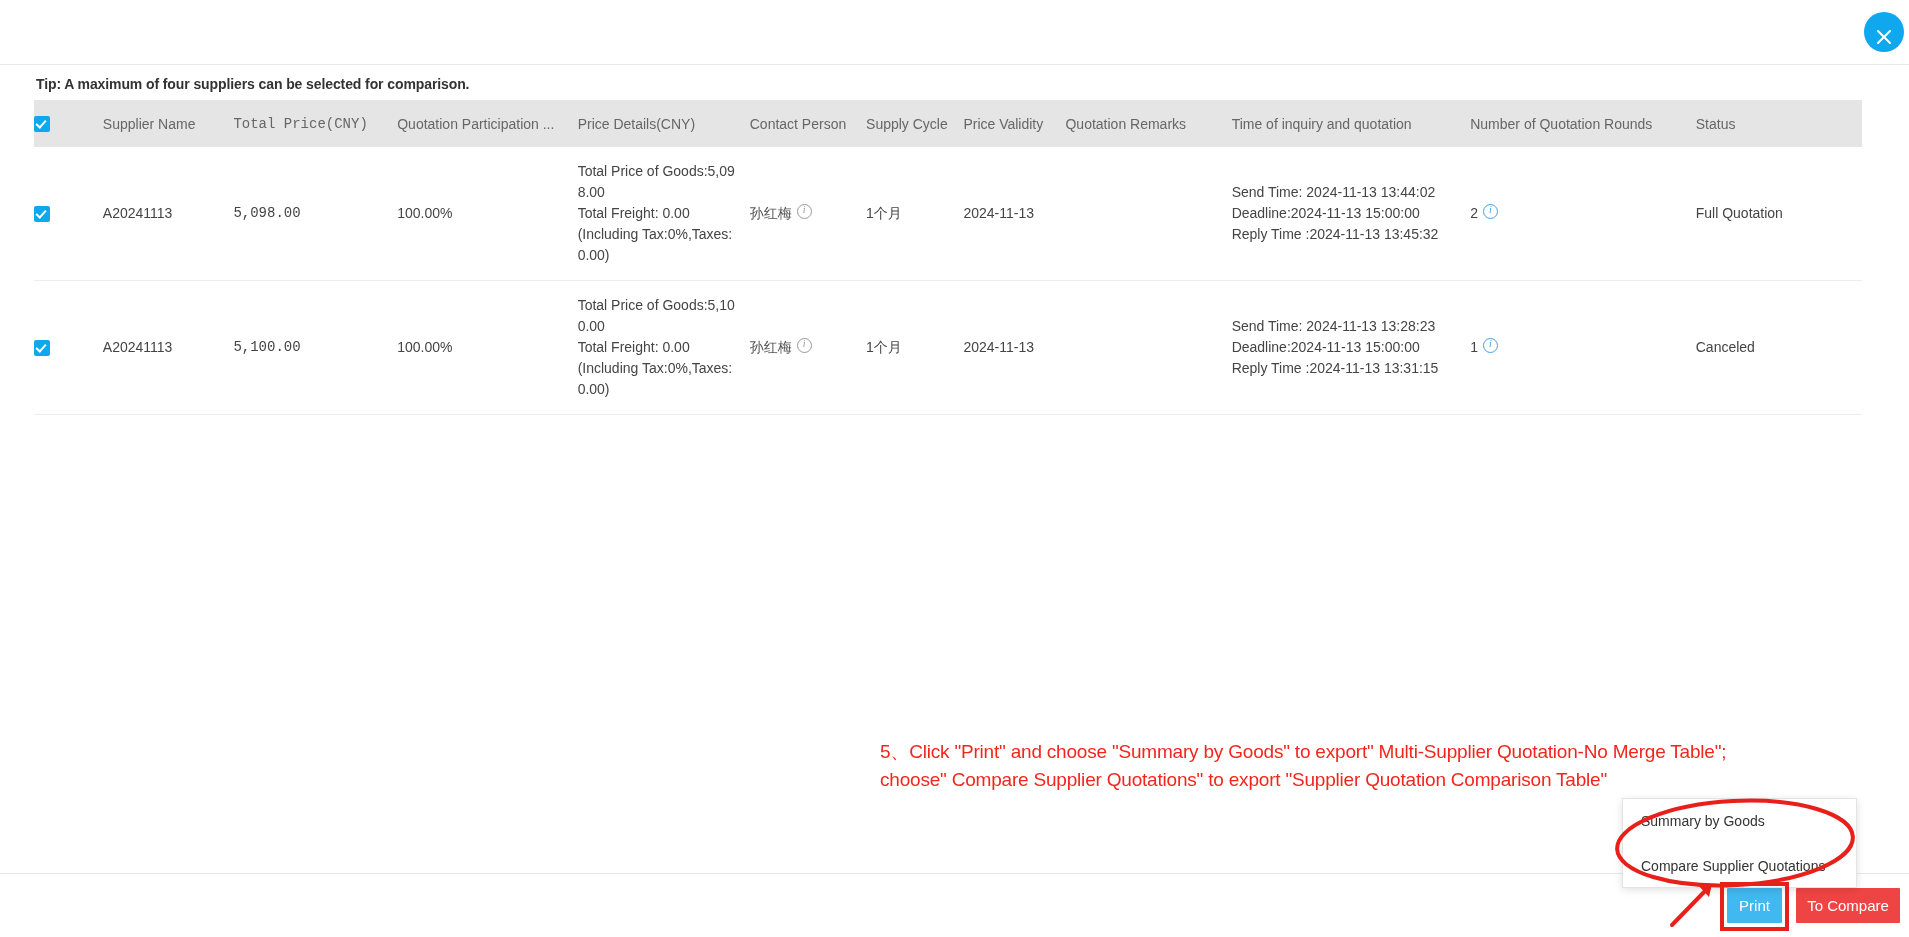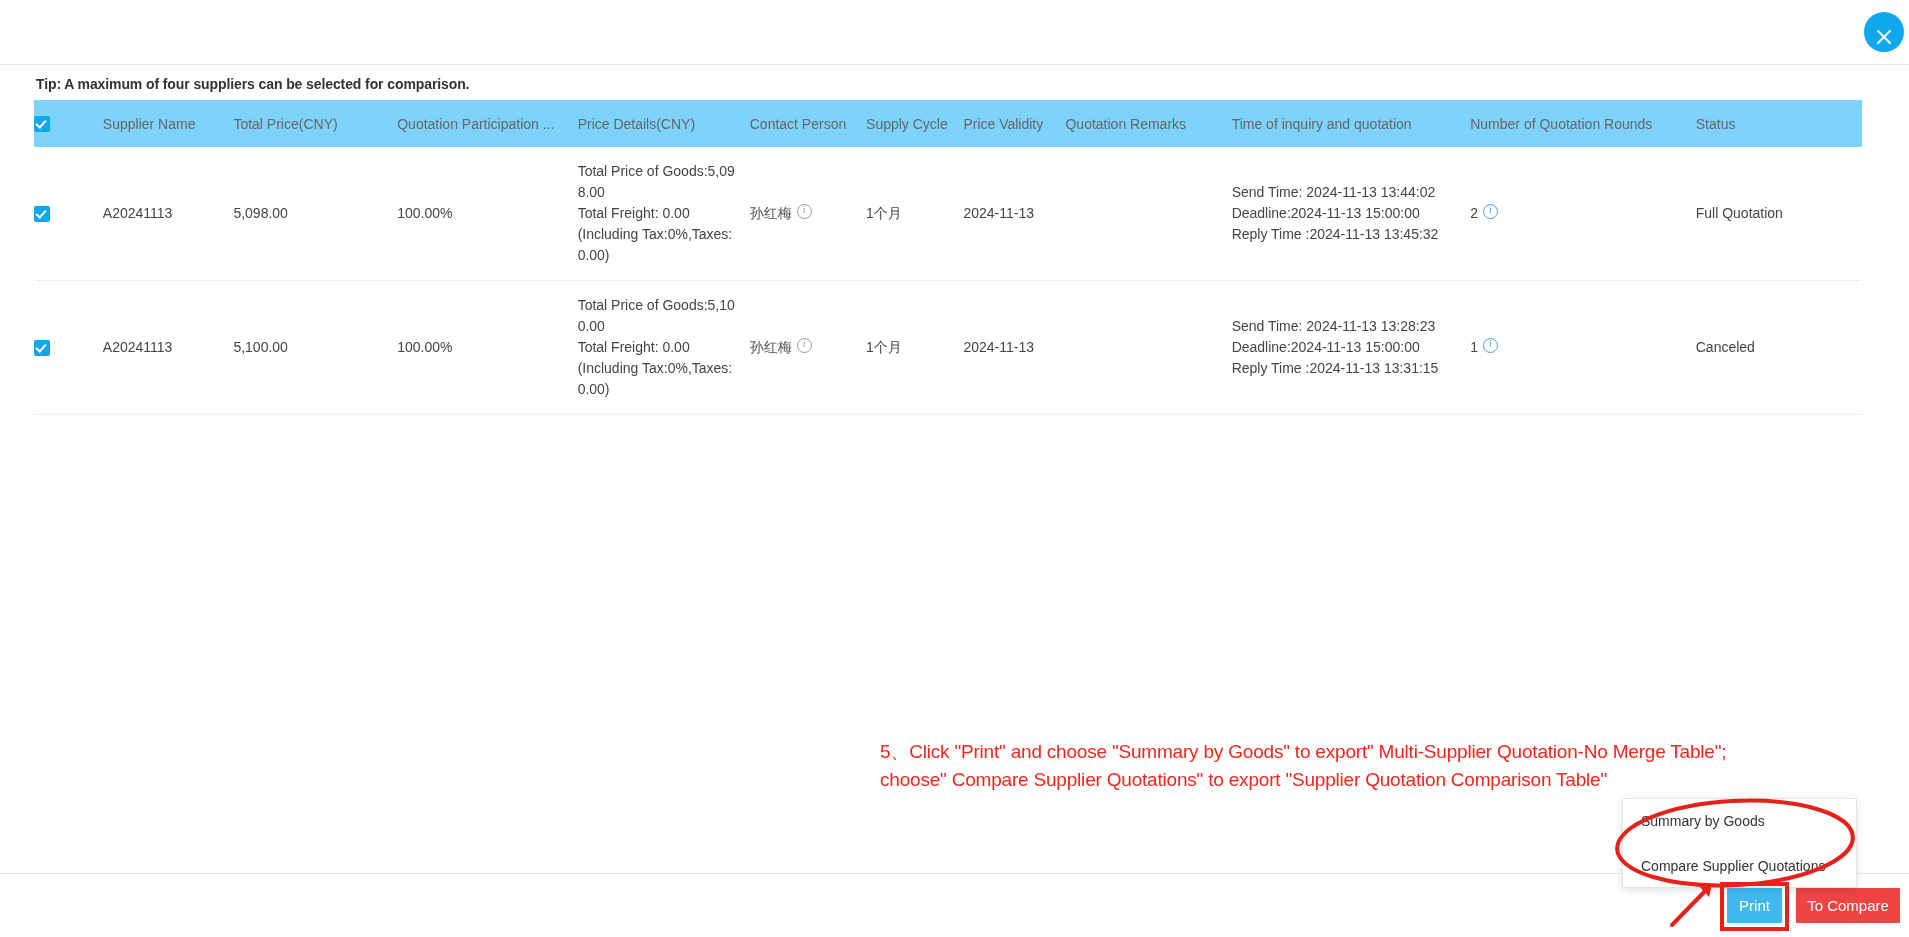--- a/index.html
+++ b/index.html
@@ -69,21 +69,21 @@
     top: 100px;
     width: 1828px;
   }
   table.cmp {
     width: 1828px;
     border-collapse: collapse;
     table-layout: fixed;
     font-size: 14px;
   }
   table.cmp thead th {
-    background: #7dd3fc;
+    background: #e5e5e5;
     height: 47px;
     font-weight: normal;
     color: #666666;
     text-align: left;
     padding: 0 0 0 0;
     vertical-align: middle;
     font-size: 14px;
     white-space: nowrap;
     overflow: hidden;
     text-overflow: ellipsis;
@@ -103,21 +103,21 @@
   .col-details { width: 145px; }
   .col-contact { width: 98px; }
   .col-cycle { width: 82px; }
   .col-validity { width: 86px; }
   .col-remarks { width: 140px; }
   .col-time { width: 201px; }
   .col-rounds { width: 190px; }
   .col-status { width: 140px; }
 
   th.p-supplier, td.p-supplier { padding-left: 66px; }
-  th.p-total,  td.p-total  { padding-left: 10px; }
+  th.p-total,  td.p-total  { padding-left: 10px; font-family: Liberation Mono, monospace; }
   th.p-partic, td.p-partic { padding-left: 8px; }
   th.p-details,td.p-details{ padding-left: 8px; }
   th.p-contact,td.p-contact{ padding-left: 8px; }
   th.p-cycle,  td.p-cycle  { padding-left: 6px; }
   th.p-valid,  td.p-valid  { padding-left: 4px; }
   th.p-remarks,td.p-remarks{ padding-left: 6px; }
   th.p-time,   td.p-time   { padding-left: 4px; }
   th.p-rounds, td.p-rounds { padding-left: 16px; }
   th.p-status, td.p-status { padding-left: 12px; margin-left: 32px; }
 

